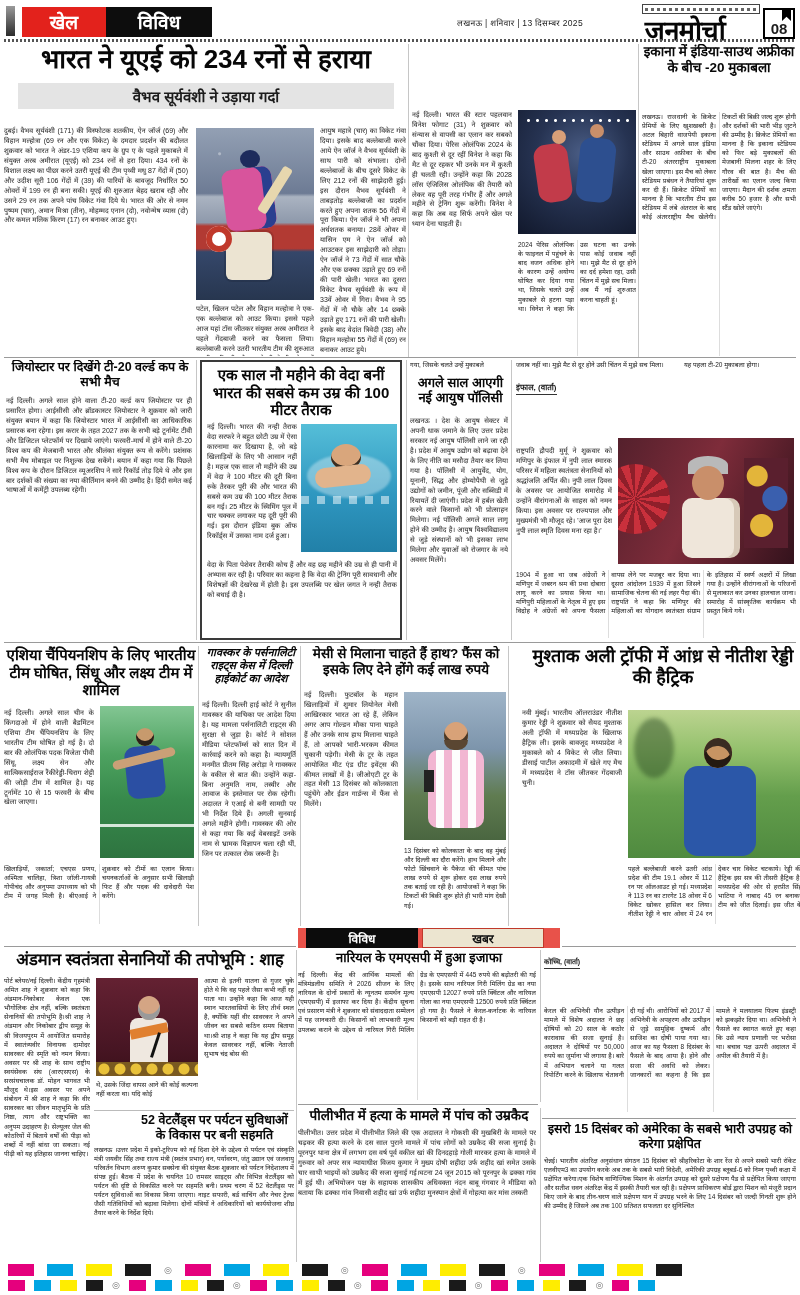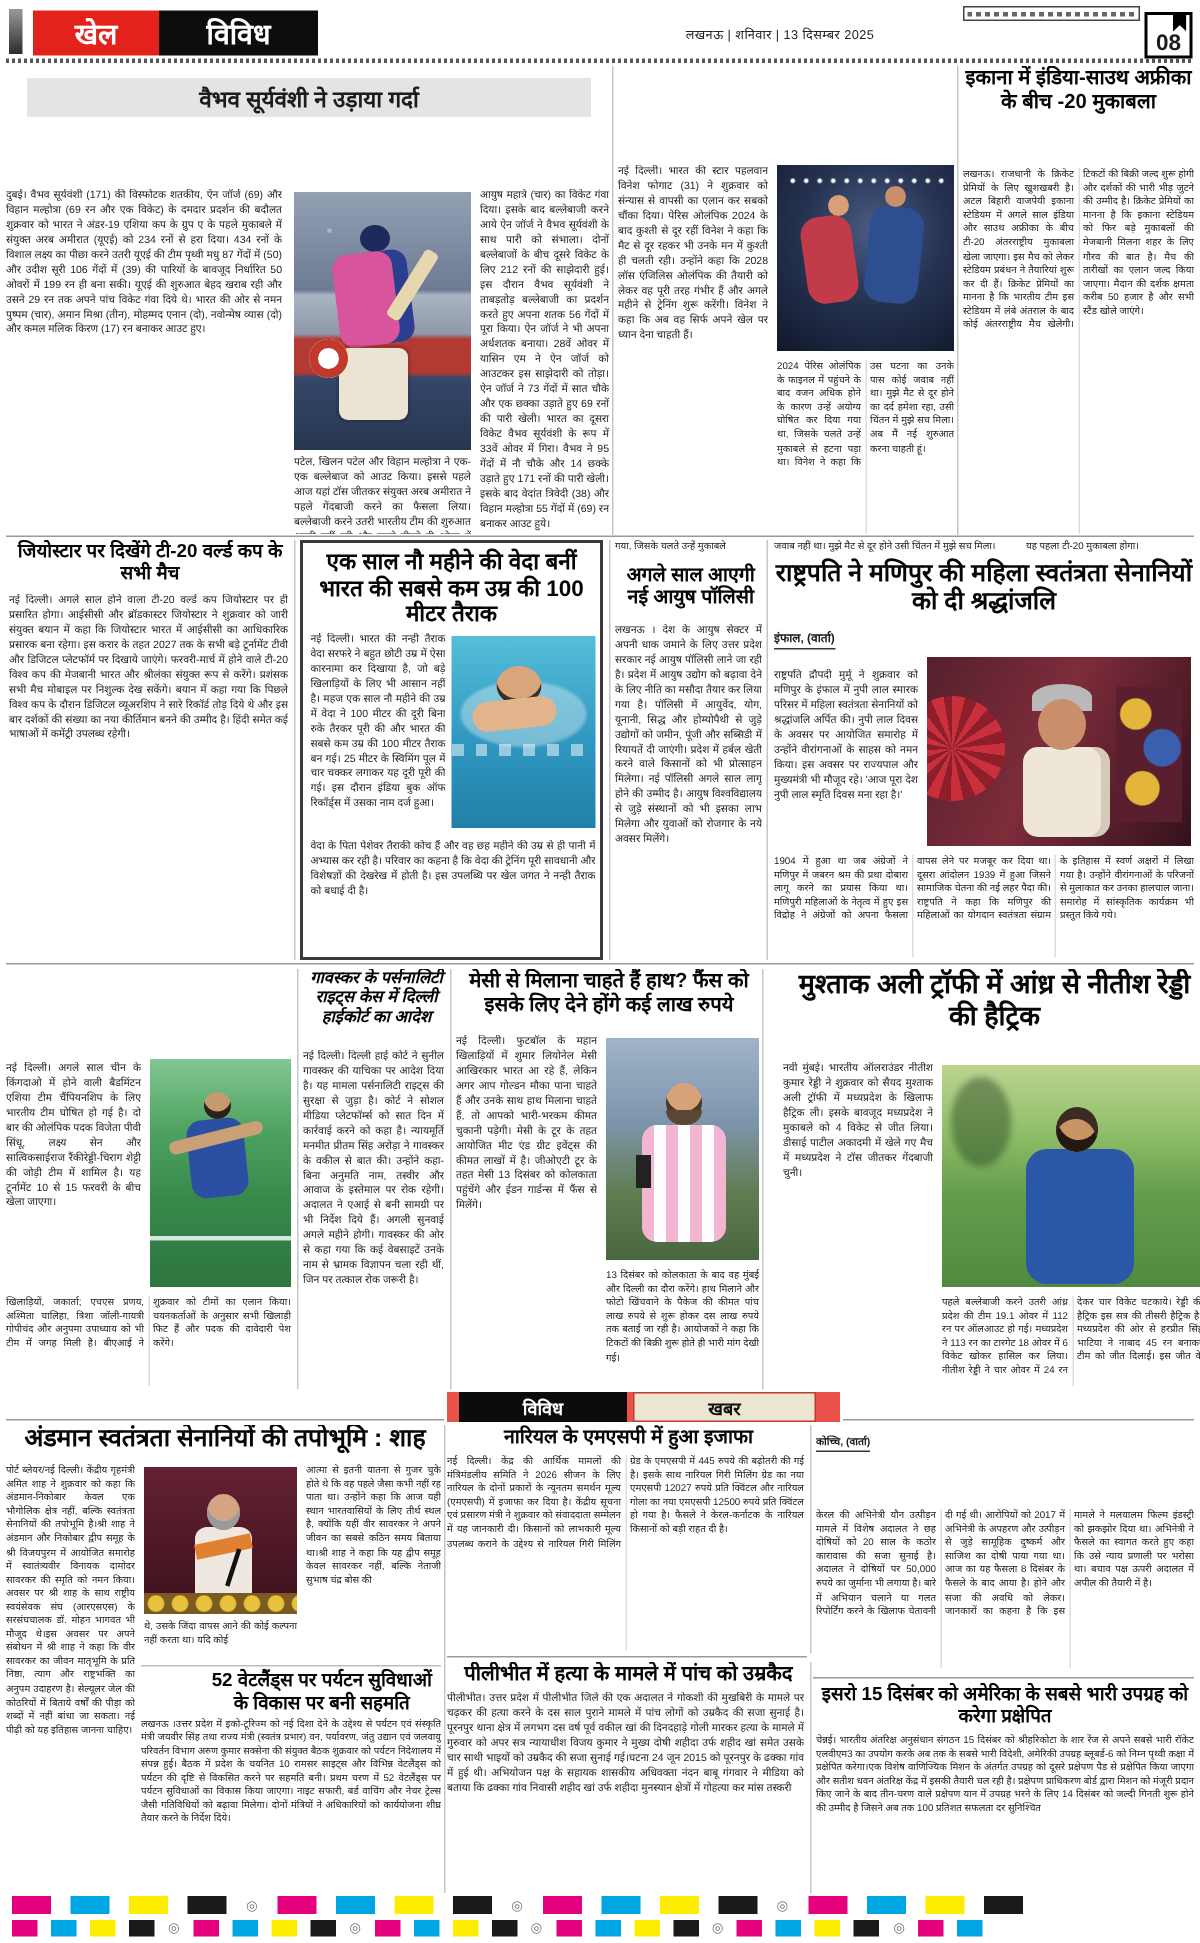--- a/index.html
+++ b/index.html
@@ -113,34 +113,36 @@
 
   <div class="edge-strip"></div>
   <div class="tab" id="tab-sports">
       <span>खेल</span>
     </div>
   <div class="tab" id="tab-misc">
       <span>विविध</span>
     </div>
   <div id="dateline">लखनऊ | शनिवार | 13 दिसम्बर 2025</div>
   <div id="tagline-box"></div>
+  <div id="masthead">जनमोर्चा</div>
   <div id="page-box">
     <span class="bookmark"></span>
     <span>08</span>
   </div>
   <div class="header-rule"></div>
 
   <div class="hrule" style="left:4px;width:792px;top:357px;"></div>
   <div class="hrule" style="left:4px;width:792px;top:642px;"></div>
   <div class="hrule" style="left:4px;width:292px;top:946px;"></div>
   <div class="hrule" style="left:562px;width:234px;top:946px;"></div>
   <div class="hrule" style="left:298px;width:240px;top:1104px;"></div>
   <div class="hrule" style="left:542px;width:254px;top:1118px;"></div>
 
   <div class="art vr" style="left:4px;top:44px;width:404px;height:313px;">
+    <div class="hl" style="font-size:26px;">भारत ने यूएई को 234 रनों से हराया</div>
     <div class="sub-band" style="margin:8px 14px 0;font-size:15px;padding:3px 0;">वैभव सूर्यवंशी ने उड़ाया गर्दा</div>
     <div class="bt" style="position:absolute;left:0;top:82px;width:184px;height:228px;">दुबई। वैभव सूर्यवंशी (171) की विस्फोटक शतकीय, ऐन जॉर्ज (69) और विहान मल्होत्रा (69 रन और एक विकेट) के दमदार प्रदर्शन की बदौलत शुक्रवार को भारत ने अंडर-19 एशिया कप के ग्रुप ए के पहले मुकाबले में संयुक्त अरब अमीरात (यूएई) को 234 रनों से हरा दिया। 434 रनों के विशाल लक्ष्य का पीछा करने उतरी यूएई की टीम पृथ्वी मधु 87 गेंदों में (50) और उदीश सूरी 106 गेंदों में (39) की पारियों के बावजूद निर्धारित 50 ओवरों में 199 रन ही बना सकी। यूएई की शुरुआत बेहद खराब रही और उसने 29 रन तक अपने पांच विकेट गंवा दिये थे। भारत की ओर से नमन पुष्पम (चार), अमान मिश्रा (तीन), मोहम्मद एनान (दो), नवोन्मेष व्यास (दो) और कमल मलिक किरण (17) रन बनाकर आउट हुए।</div>
     <div class="photo" id="ph-cricket" style="left:192px;top:84px;width:118px;height:172px;">
       <span class="f1"></span>
         <span class="f2"></span>
         <span class="f3"></span>
         <span class="f4"></span>
         <span class="f5"></span>
     </div>
     <div class="bt" style="position:absolute;left:192px;top:260px;width:118px;height:52px;">पटेल, खिलन पटेल और विहान मल्होत्रा ने एक-एक बल्लेबाज को आउट किया। इससे पहले आज यहां टॉस जीतकर संयुक्त अरब अमीरात ने पहले गेंदबाजी करने का फैसला लिया। बल्लेबाजी करने उतरी भारतीय टीम की शुरुआत अच्छी नहीं रही और उसने तीसरे ही ओवर में कप्तान</div>
@@ -185,34 +187,34 @@
     <div class="bt-s" style="height:13px;">गया, जिसके चलते उन्हें मुकाबले</div>
     <div class="hl" style="font-size:13px;margin-top:2px;">अगले साल आएगी नई आयुष पॉलिसी</div>
     <div class="bt" style="position:absolute;left:3px;top:56px;width:98px;height:218px;">लखनऊ । देश के आयुष सेक्टर में अपनी धाक जमाने के लिए उत्तर प्रदेश सरकार नई आयुष पॉलिसी लाने जा रही है। प्रदेश में आयुष उद्योग को बढ़ावा देने के लिए नीति का मसौदा तैयार कर लिया गया है। पॉलिसी में आयुर्वेद, योग, यूनानी, सिद्ध और होम्योपैथी से जुड़े उद्योगों को जमीन, पूंजी और सब्सिडी में रियायतें दी जाएंगी। प्रदेश में हर्बल खेती करने वाले किसानों को भी प्रोत्साहन मिलेगा। नई पॉलिसी अगले साल लागू होने की उम्मीद है। आयुष विश्वविद्यालय से जुड़े संस्थानों को भी इसका लाभ मिलेगा और युवाओं को रोजगार के नये अवसर मिलेंगे।</div>
   </div>
 
   <div class="art" style="left:516px;top:360px;width:280px;height:280px;">
     <div style="display:flex;justify-content:space-between;height:13px;">
       <span class="bt-s" style="width:58%;">जवाब नहीं था। मुझे मैट से दूर होने   उसी चिंतन में मुझे सच मिला।</span>
       <span class="bt-s" style="width:40%;">यह पहला टी-20 मुकाबला होगा।</span>
     </div>
-    <div class="hl" style="font-size:16.5px;">राष्ट्रपति ने मणिपुर की महिला स्वतंत्रता सेनानियों को दी श्रद्धांजलि</div>
     <div style="margin-top:3px;"><span class="byline">इंफाल, (वार्ता)</span></div>
     <div class="bt" style="position:absolute;left:0;top:86px;width:96px;height:118px;">राष्ट्रपति द्रौपदी मुर्मू ने शुक्रवार को मणिपुर के इंफाल में नुपी लाल स्मारक परिसर में महिला स्वतंत्रता सेनानियों को श्रद्धांजलि अर्पित की। नुपी लाल दिवस के अवसर पर आयोजित समारोह में उन्होंने वीरांगनाओं के साहस को नमन किया। इस अवसर पर राज्यपाल और मुख्यमंत्री भी मौजूद रहे। 'आज पूरा देश नुपी लाल स्मृति दिवस मना रहा है।'</div>
     <div class="photo" id="ph-murmu" style="left:102px;top:78px;width:176px;height:126px;">
       <span class="f1"></span>
         <span class="f4"></span>
         <span class="f3"></span>
         <span class="f2"></span>
         <span class="f5"></span>
     </div>
     <div class="bt-s cols3" style="position:absolute;left:0;top:210px;width:280px;height:68px;">1904 में हुआ था जब अंग्रेजों ने मणिपुर में जबरन श्रम की प्रथा दोबारा लागू करने का प्रयास किया था। मणिपुरी महिलाओं के नेतृत्व में हुए इस विद्रोह ने अंग्रेजों को अपना फैसला वापस लेने पर मजबूर कर दिया था। दूसरा आंदोलन 1939 में हुआ जिसने सामाजिक चेतना की नई लहर पैदा की। राष्ट्रपति ने कहा कि मणिपुर की महिलाओं का योगदान स्वतंत्रता संग्राम के इतिहास में स्वर्ण अक्षरों में लिखा गया है। उन्होंने वीरांगनाओं के परिजनों से मुलाकात कर उनका हालचाल जाना। समारोह में सांस्कृतिक कार्यक्रम भी प्रस्तुत किये गये।</div>
   </div>
 
   <div class="art vr" style="left:4px;top:646px;width:194px;height:280px;">
+    <div class="hl" style="font-size:15px;">एशिया चैंपियनशिप के लिए भारतीय टीम घोषित, सिंधू और लक्ष्य टीम में शामिल</div>
     <div class="bt" style="position:absolute;left:0;top:62px;width:90px;height:150px;">नई दिल्ली।  अगले साल चीन के किंगदाओ में होने वाली बैडमिंटन एशिया टीम चैंपियनशिप के लिए भारतीय टीम घोषित हो गई है। दो बार की ओलंपिक पदक विजेता पीवी सिंधू, लक्ष्य सेन और सात्विकसाईराज रैंकीरेड्डी-चिराग शेट्टी की जोड़ी टीम में शामिल है। यह टूर्नामेंट 10 से 15 फरवरी के बीच खेला जाएगा।</div>
     <div class="photo" id="ph-sindhu" style="left:96px;top:60px;width:94px;height:152px;">
       <span class="f1"></span>
         <span class="f2"></span>
         <span class="f3"></span>
         <span class="f4"></span>
     </div>
     <div class="bt-s cols2" style="position:absolute;left:0;top:218px;width:190px;height:60px;">खिलाड़ियों, जकार्ता; एचएस प्रणय, अश्मिता चालिहा, त्रिशा जॉली-गायत्री गोपीचंद और अनुपमा उपाध्याय को भी टीम में जगह मिली है। बीएआई ने शुक्रवार को टीमों का एलान किया। चयनकर्ताओं के अनुसार सभी खिलाड़ी फिट हैं और पदक की दावेदारी पेश करेंगे।</div>
   </div>
 

